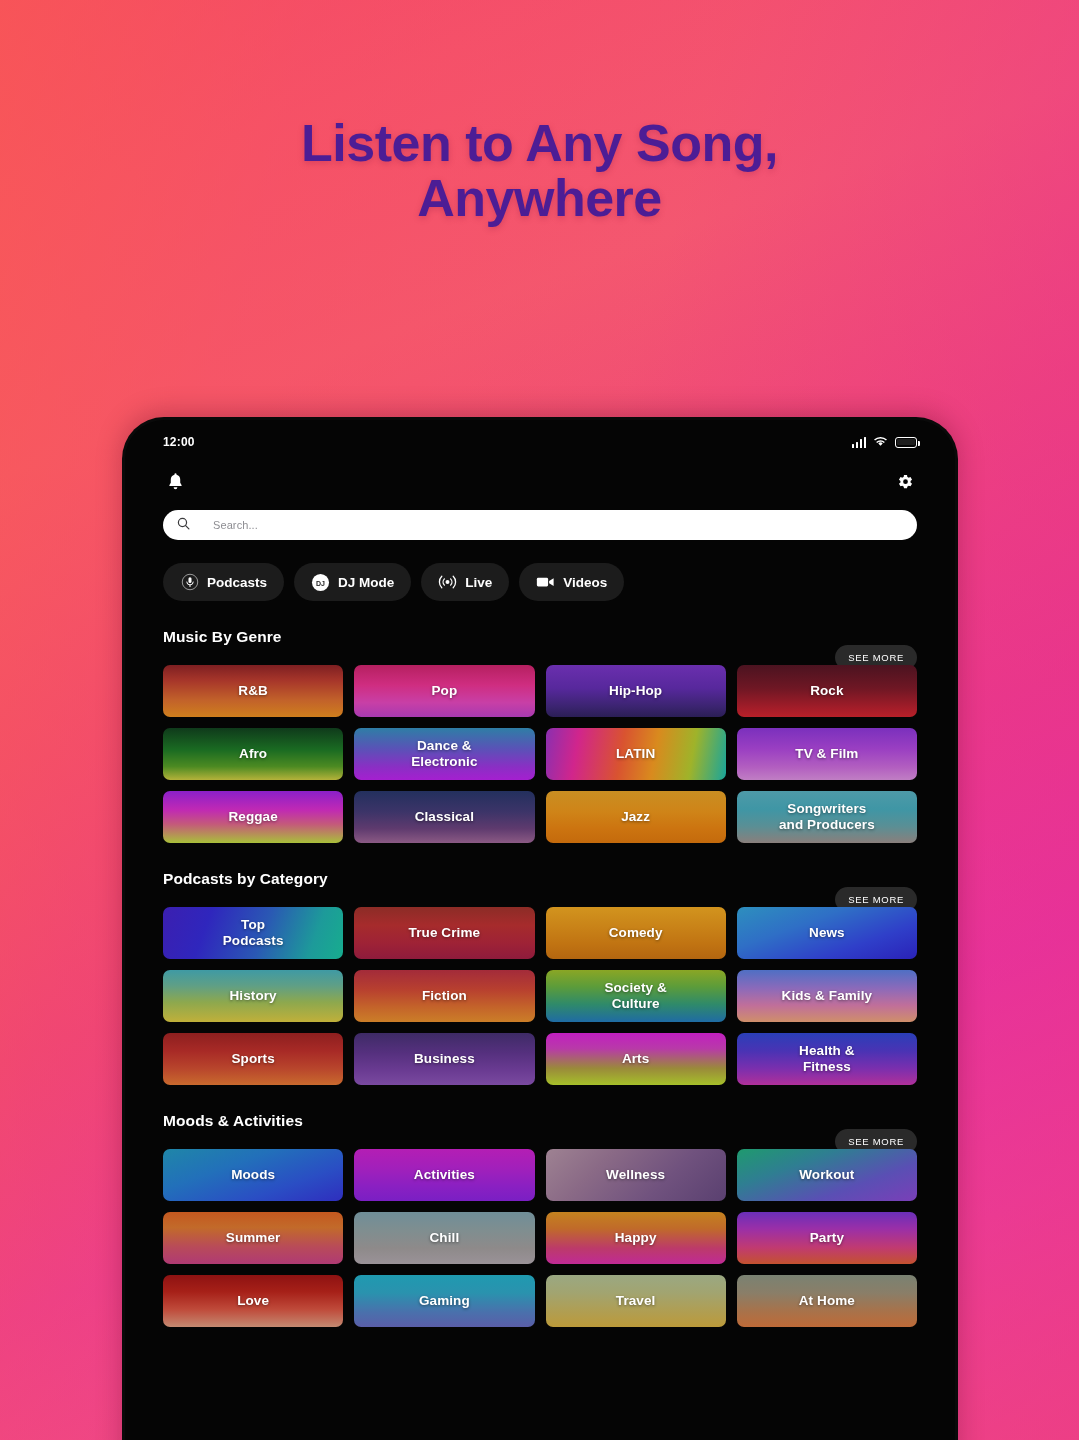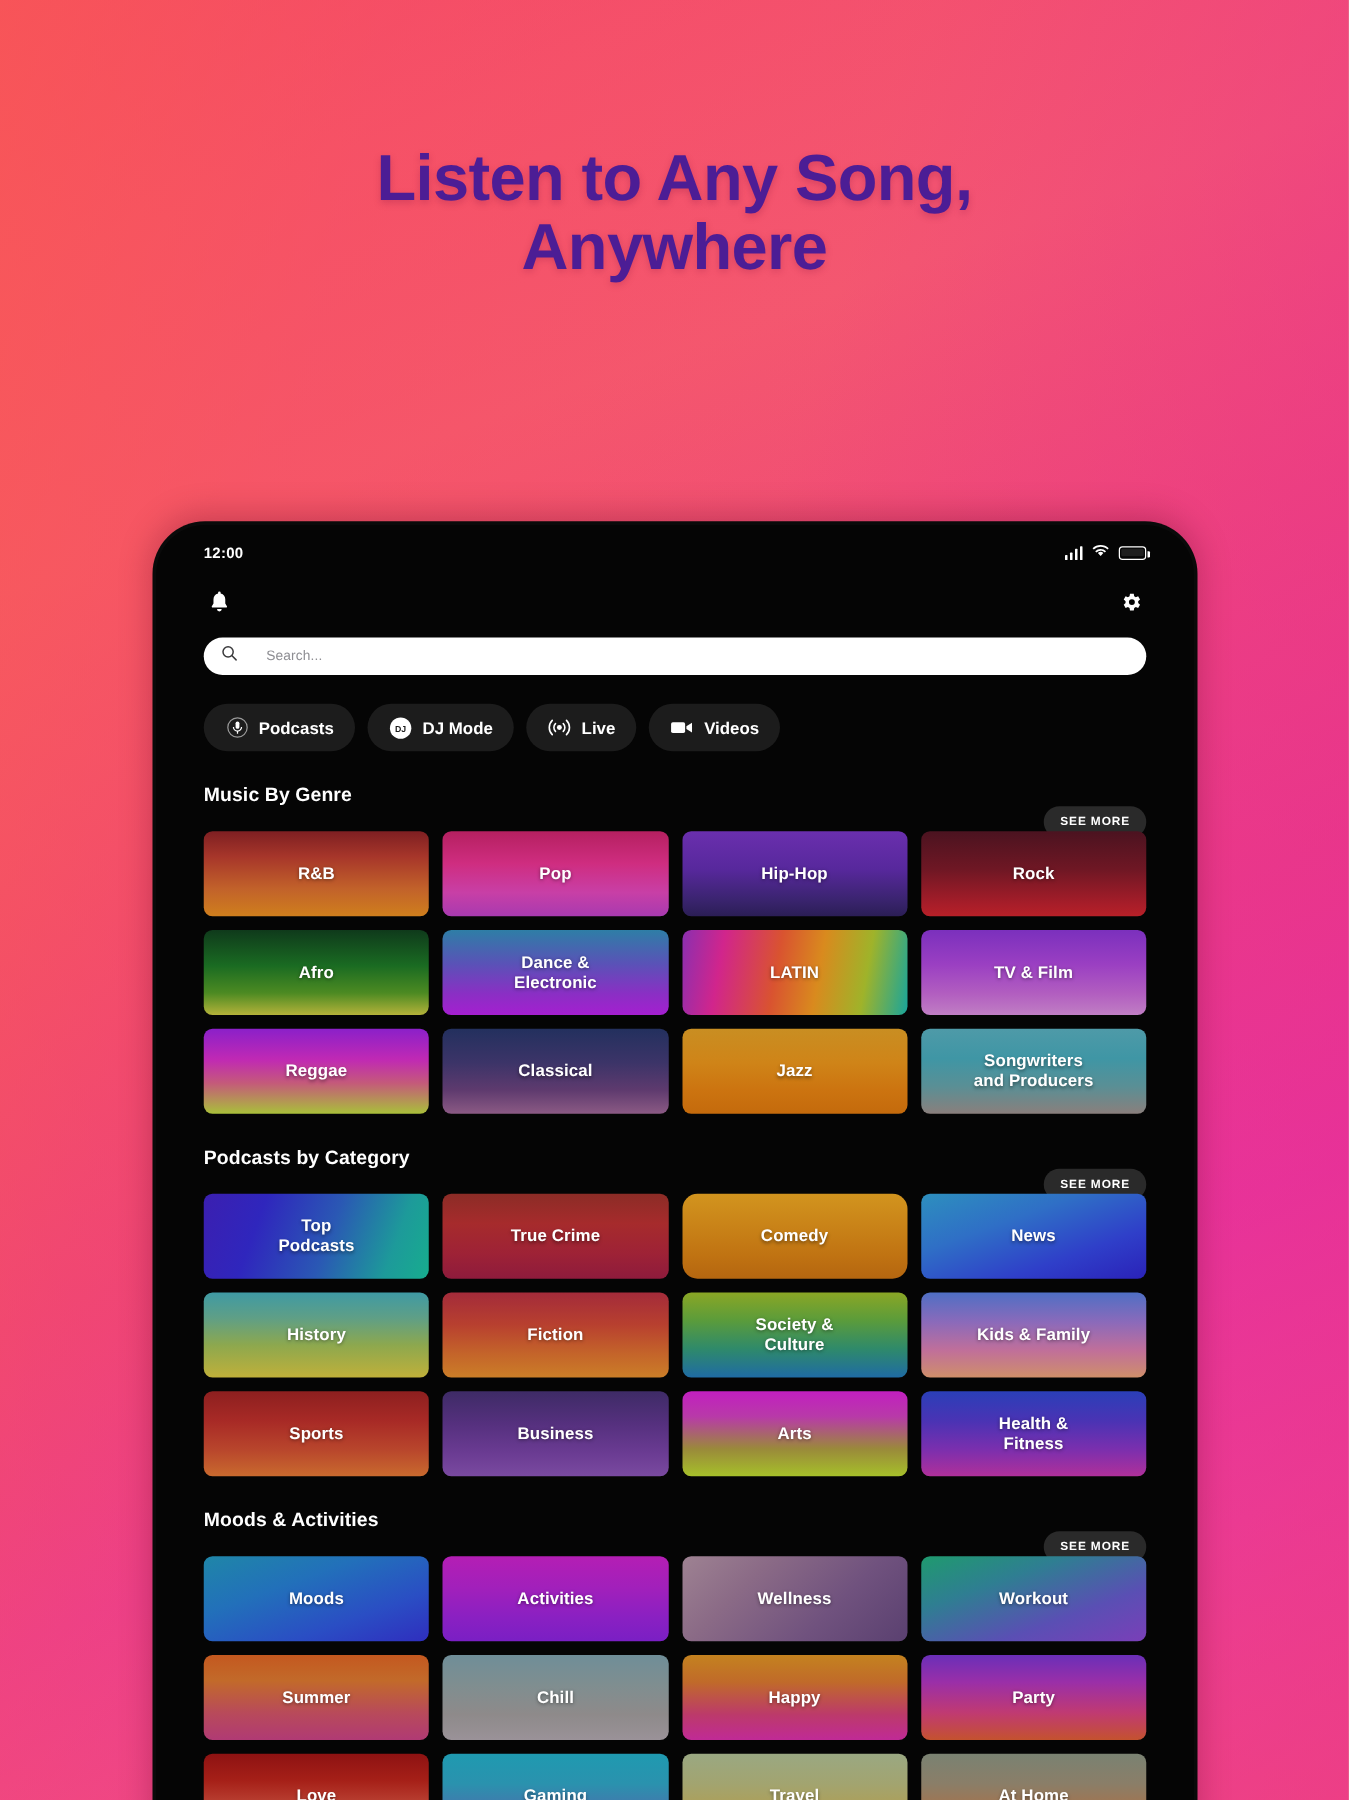--- a/index.html
+++ b/index.html
@@ -141,34 +141,34 @@
   .sec-head {
     display: flex; align-items: center; justify-content: space-between;
     height: 56px;
     margin-top: 8px;
   }
   .sec-title { color: #fff; font-size: 15.5px; font-weight: 700; letter-spacing: 0.1px; }
   .see-more {
     background: #2a2a2a;
     color: #fff;
     font-size: 9.5px;
-    font-weight: 700;
+    font-weight: 400;
     letter-spacing: 0.7px;
     padding: 7px 13px;
     border-radius: 13px;
     cursor: pointer;
     margin-top: 41px;
   }
   .grid {
     display: grid;
     grid-template-columns: repeat(4, 1fr);
     gap: 11px 11px;
   }
   .tile {
-    height: 68px;
+    height: 52px;
     border-radius: 7px;
     display: flex; align-items: center; justify-content: center;
     text-align: center;
     color: #fff;
     font-size: 13.5px;
     font-weight: 700;
     line-height: 1.18;
     letter-spacing: 0.1px;
     text-shadow: 0 1px 3px rgba(0,0,0,0.45);
     cursor: pointer;
@@ -307,21 +307,21 @@
     </div>
 
     <div class="section">
       <div class="sec-head">
         <div class="sec-title">Podcasts by Category</div>
         <div class="see-more">SEE MORE</div>
       </div>
       <div class="grid">
         <div class="tile" style="background: linear-gradient(110deg, rgb(59, 31, 176) 0%, rgb(47, 38, 189) 25%, rgb(42, 88, 180) 55%, rgb(29, 154, 154) 82%, rgb(23, 173, 142) 100%);">Top<br>Podcasts</div>
         <div class="tile" style="background: linear-gradient(rgb(140, 44, 38) 0%, rgb(166, 43, 44) 35%, rgb(158, 34, 54) 70%, rgb(142, 27, 60) 100%);">True Crime</div>
-        <div class="tile" style="background: linear-gradient(rgb(210, 148, 30) 0%, rgb(201, 131, 24) 38%, rgb(192, 115, 18) 72%, rgb(180, 102, 16) 100%); border-radius: 12px;">Comedy</div>
+        <div class="tile" style="background: linear-gradient(rgb(210, 148, 30) 0%, rgb(201, 131, 24) 38%, rgb(192, 115, 18) 72%, rgb(180, 102, 16) 100%);">Comedy</div>
         <div class="tile" style="background: linear-gradient(160deg, rgb(45, 143, 190) 0%, rgb(47, 111, 198) 35%, rgb(47, 63, 201) 70%, rgb(42, 34, 184) 100%);">News</div>
         <div class="tile" style="background: linear-gradient(rgb(63, 154, 164) 0%, rgb(95, 159, 134) 30%, rgb(141, 168, 78) 62%, rgb(192, 176, 58) 100%);">History</div>
         <div class="tile" style="background: linear-gradient(rgb(163, 43, 58) 0%, rgb(184, 64, 47) 38%, rgb(196, 100, 42) 72%, rgb(203, 126, 40) 100%);">Fiction</div>
         <div class="tile" style="background: linear-gradient(rgb(138, 166, 37) 0%, rgb(92, 156, 58) 32%, rgb(47, 138, 106) 66%, rgb(31, 107, 164) 100%);">Society &amp;<br>Culture</div>
         <div class="tile" style="background: linear-gradient(rgb(79, 111, 196) 0%, rgb(139, 106, 186) 35%, rgb(192, 111, 154) 68%, rgb(207, 143, 106) 100%);">Kids &amp; Family</div>
         <div class="tile" style="background: linear-gradient(rgb(141, 31, 31) 0%, rgb(168, 42, 38) 35%, rgb(184, 69, 44) 68%, rgb(201, 106, 46) 100%);">Sports</div>
         <div class="tile" style="background: linear-gradient(rgb(62, 43, 102) 0%, rgb(85, 48, 126) 38%, rgb(106, 59, 146) 72%, rgb(122, 74, 160) 100%);">Business</div>
         <div class="tile" style="background: linear-gradient(rgb(194, 31, 192) 0%, rgb(184, 58, 168) 30%, rgb(154, 138, 58) 68%, rgb(166, 192, 42) 100%);">Arts</div>
         <div class="tile" style="background: linear-gradient(rgb(42, 63, 184) 0%, rgb(74, 51, 180) 35%, rgb(122, 47, 174) 68%, rgb(176, 48, 154) 100%);">Health &amp;<br>Fitness</div>
       </div>

